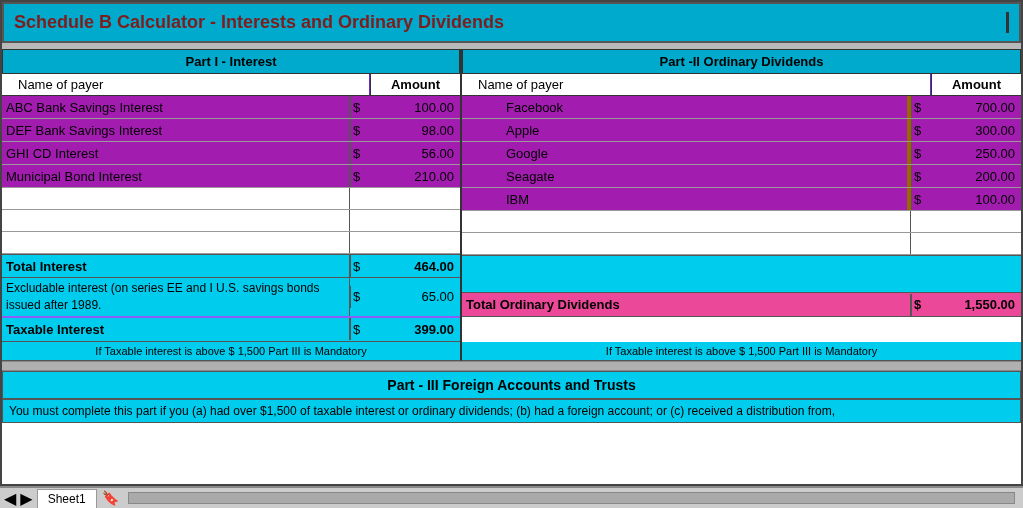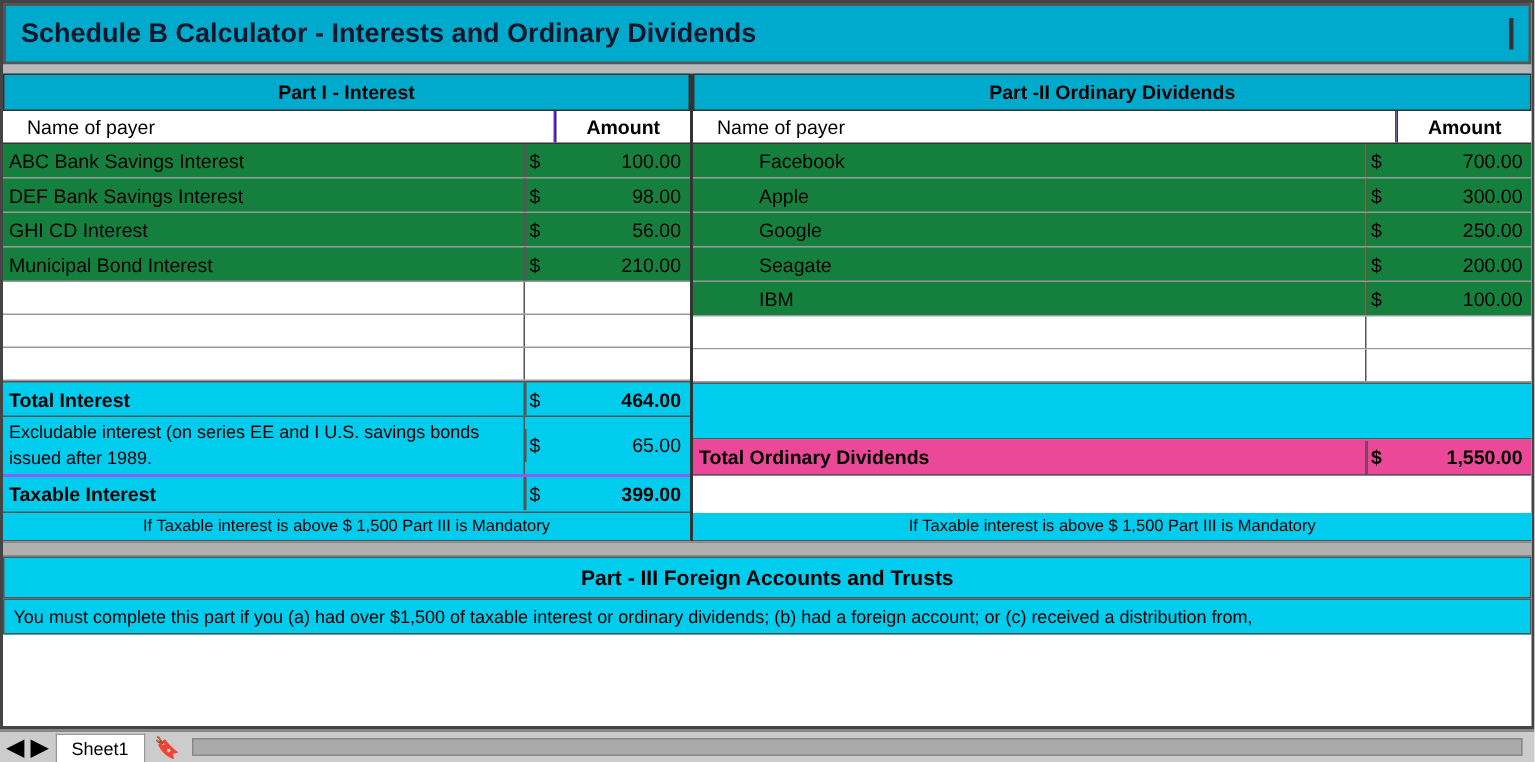--- a/index.html
+++ b/index.html
@@ -19,21 +19,21 @@
       display: flex;
       flex-direction: column;
     }
 
     .title-row {
       background: #00aacc;
       border: 2px solid #555;
       padding: 8px 10px;
       font-size: 18px;
       font-weight: bold;
-      color: #0f172a;
+      color: #7f1d1d;
       display: flex;
       align-items: center;
     }
 
     .title-border {
       border-right: 3px solid #333;
       padding-right: 6px;
       flex: 1;
     }
 
@@ -83,21 +83,21 @@
 
     .data-row {
       display: flex;
       border-bottom: 1px solid #999;
       background: #00ccee;
       min-height: 22px;
       align-items: center;
     }
 
     .data-row.light-blue {
-      background: #15803d;
+      background: #a21caf;
     }
 
     .cell-name {
       flex: 1;
       padding: 2px 4px;
       border-right: 1px solid #555;
       min-height: 22px;
       display: flex;
       align-items: center;
     }
@@ -239,21 +239,21 @@
 
     .outer-border {
       border: 2px solid #444;
       flex: 1;
       display: flex;
       flex-direction: column;
       overflow: hidden;
     }
 
     .right-section .data-row .cell-name {
-      border-right: 1px solid #a16207;
+      border-right: 4px solid #a16207;
       padding-left: 44px;
     }
   </style>
 </head>
 <body>
 
 <div class="spreadsheet-container">
   <div class="outer-border">
 
     <div class="title-row">

